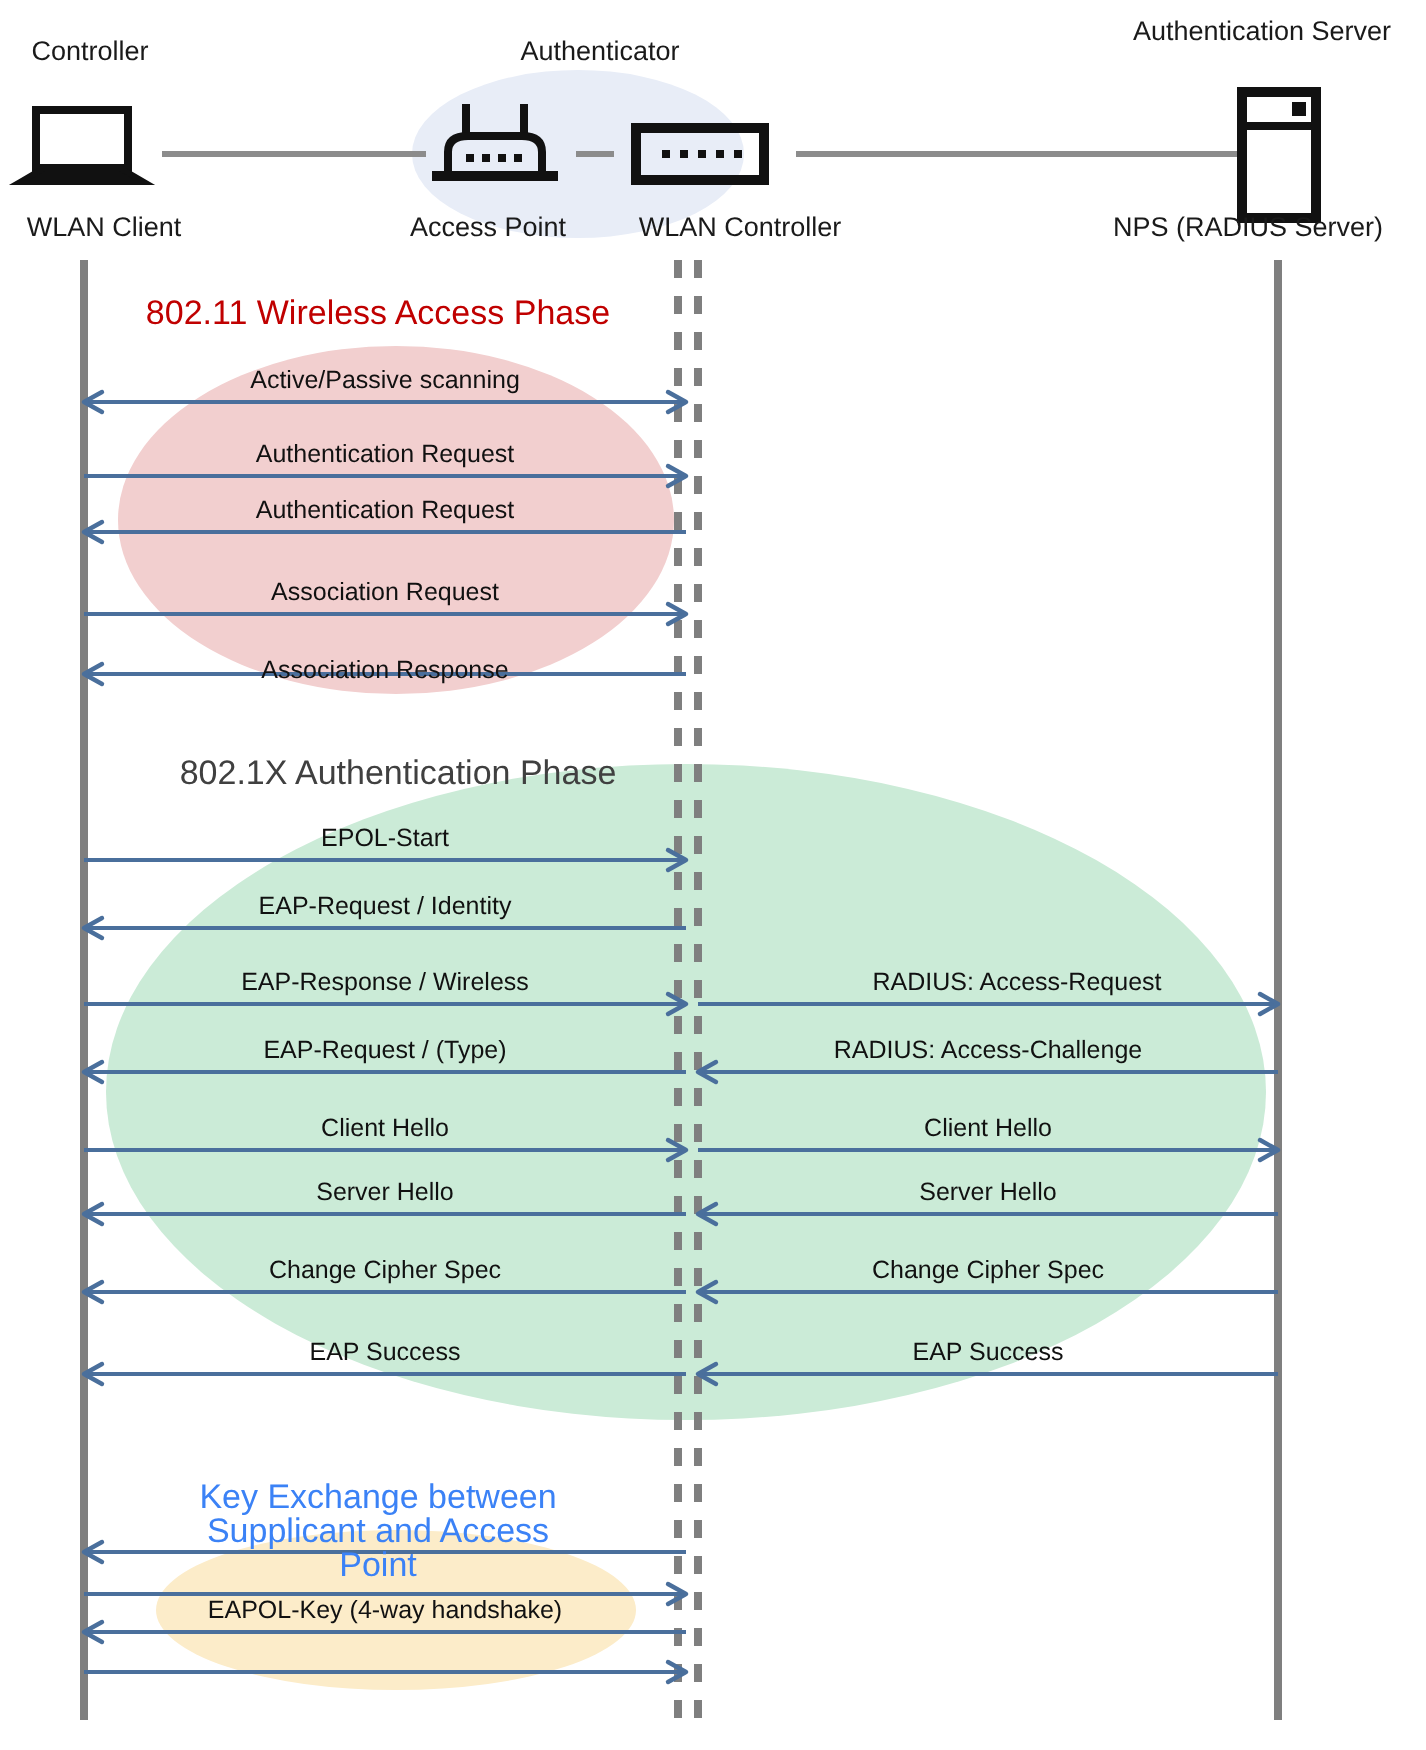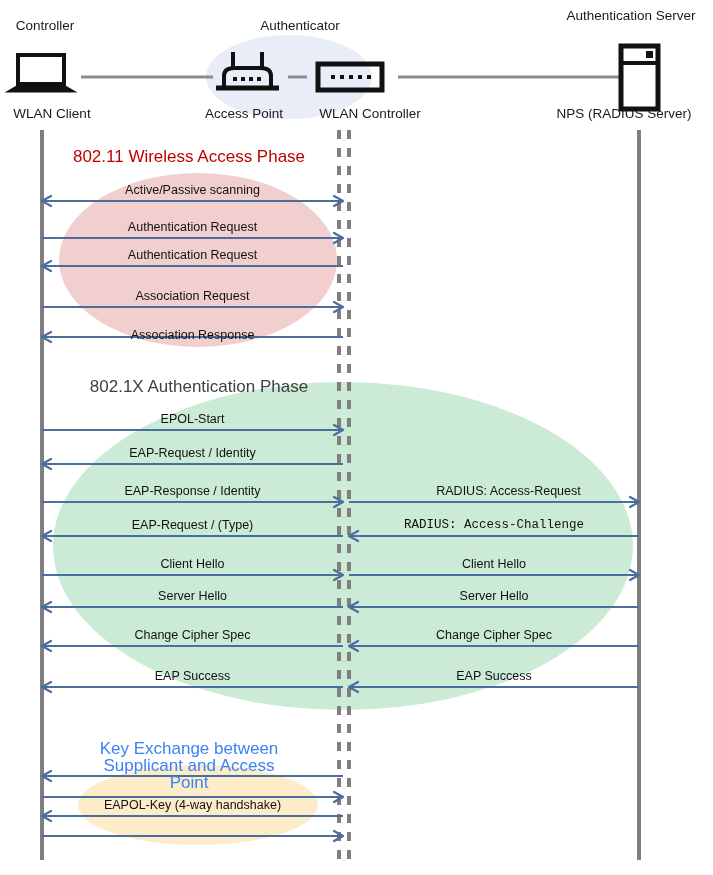--- a/index.html
+++ b/index.html
@@ -180,28 +180,28 @@
       <div class="phase" style="left: 189px; top: 147px; color: rgb(192, 0, 0);">802.11 Wireless Access Phase</div>
       <div class="phase" style="left: 199px; top: 377px; color: #404040;">802.1X Authentication Phase</div>
       <div class="phase multi" style="left: 189px; top: 740px; color: #3b82f6;">Key Exchange between<br>Supplicant and Access Point</div>
       <div class="msg" style="left: 192.5px; top: 183px;">Active/Passive scanning</div>
       <div class="msg" style="left: 192.5px; top: 220px;">Authentication Request</div>
       <div class="msg" style="left: 192.5px; top: 248px;">Authentication Request</div>
       <div class="msg" style="left: 192.5px; top: 289px;">Association Request</div>
       <div class="msg" style="left: 192.5px; top: 328px;">Association Response</div>
       <div class="msg" style="left: 192.5px; top: 412px;">EPOL-Start</div>
       <div class="msg" style="left: 192.5px; top: 446px;">EAP-Request / Identity</div>
-      <div class="msg" style="left: 192.5px; top: 484px;">EAP-Response / Identity</div>
+      <div class="msg" style="left: 192.5px; top: 484px;">EAP-Response / Wireless</div>
       <div class="msg" style="left: 192.5px; top: 518px;">EAP-Request / (Type)</div>
       <div class="msg" style="left: 192.5px; top: 557px;">Client Hello</div>
       <div class="msg" style="left: 192.5px; top: 589px;">Server Hello</div>
       <div class="msg" style="left: 192.5px; top: 628px;">Change Cipher Spec</div>
       <div class="msg" style="left: 192.5px; top: 669px;">EAP Success</div>
       <div class="msg" style="left: 192.5px; top: 798px;">EAPOL-Key (4-way handshake)</div>
       <div class="msg" style="left: 494px; top: 484px; padding-left: 29px;">RADIUS: Access-Request</div>
-      <div class="msg" style="left: 494px; top: 518px; font-family: Liberation Mono, monospace;">RADIUS: Access-Challenge</div>
+      <div class="msg" style="left: 494px; top: 518px;">RADIUS: Access-Challenge</div>
       <div class="msg" style="left: 494px; top: 557px;">Client Hello</div>
       <div class="msg" style="left: 494px; top: 589px;">Server Hello</div>
       <div class="msg" style="left: 494px; top: 628px;">Change Cipher Spec</div>
       <div class="msg" style="left: 494px; top: 669px;">EAP Success</div>
     </div>
 
 </div>
 
 </body></html>

